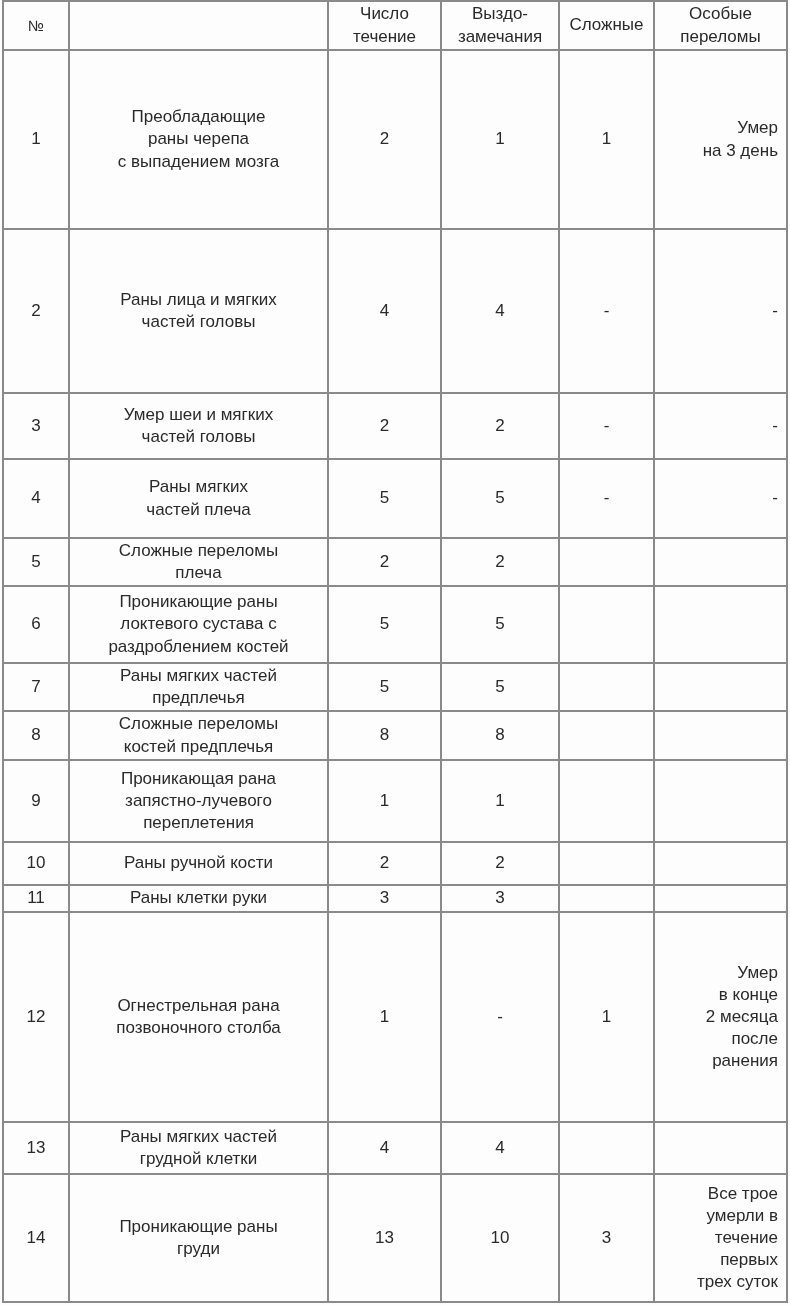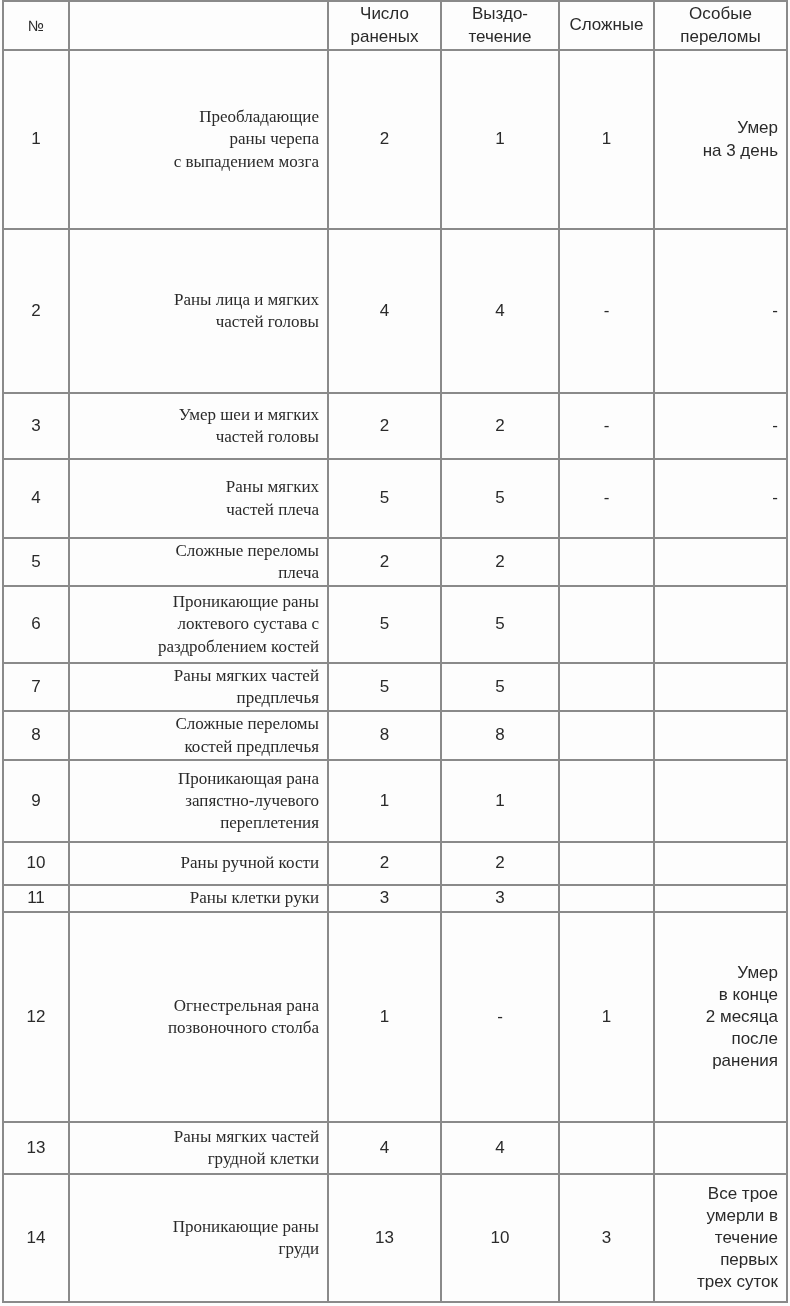--- a/index.html
+++ b/index.html
@@ -50,21 +50,21 @@
     text-align: center;
     vertical-align: middle;
     height: 49px;
     font-size: 17px;
     line-height: 1.22;
   }
   thead th.h-num { font-size: 15px; }
   thead th.h-blank { border-top: 2px solid #8a8a8a; }
 
   td.cell-num  { text-align: center; vertical-align: middle; }
-  td.cell-desc { text-align: right;   vertical-align: middle; font-family: Liberation Serif, serif; }
+  td.cell-desc { text-align: center;   vertical-align: middle; }
   td.cell-val  { text-align: center; vertical-align: middle; }
   td.cell-note { text-align: right; vertical-align: middle; line-height: 1.30; }
 
   
   tr.r1  td { height: 179px; }
   tr.r2  td { height: 164px; }
   tr.r3  td { height: 66px; }
   tr.r4  td { height: 79px; }
   tr.r5  td { height: 48px; }
   tr.r6  td { height: 77px; }
@@ -90,23 +90,23 @@
         <col class="c-wnd">
         <col class="c-rec">
         <col class="c-died">
         <col class="c-note">
     </colgroup>
     <thead>
       <tr>
         <th class="h-num ml">№</th>
         <th class="h-blank ml"></th>
         <th class="ml">Число
-раненых</th>
+течение</th>
         <th class="ml">Выздо-
-течение</th>
+замечания</th>
         <th class="ml">Сложные</th>
         <th class="ml">Особые
 переломы</th>
       </tr>
     </thead>
     <tbody>
       <tr class="r1">
         <td class="cell-num">1</td>
         <td class="cell-desc ml">Преобладающие
 раны черепа

